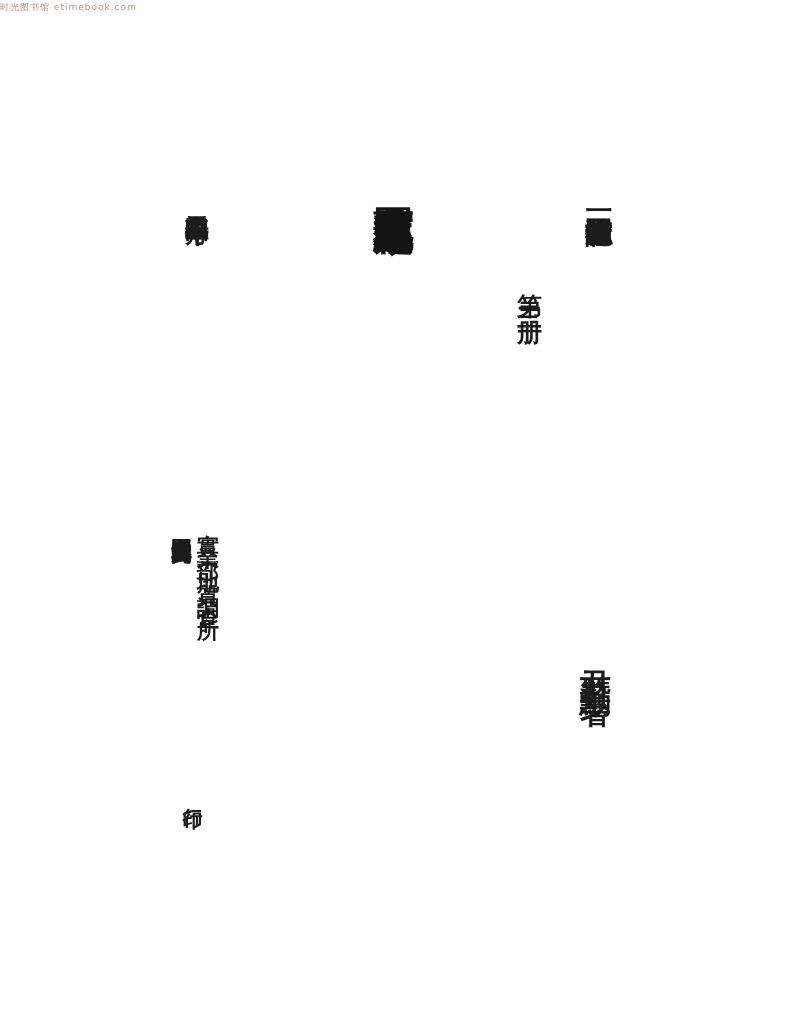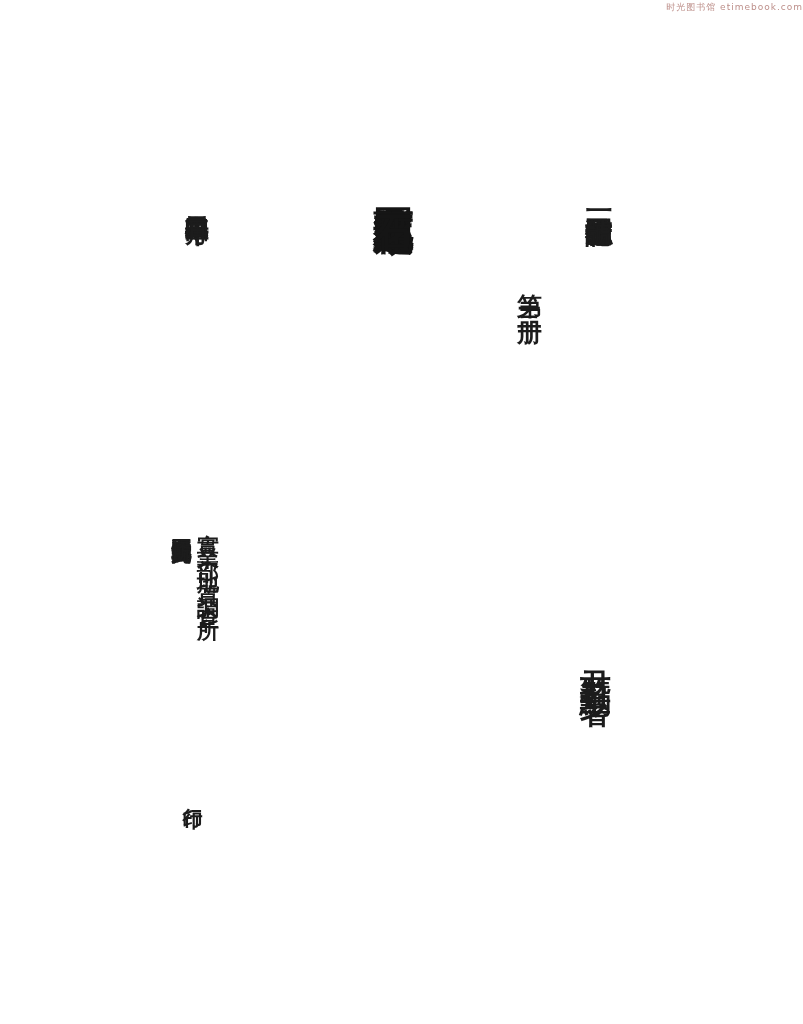--- a/index.html
+++ b/index.html
@@ -13,21 +13,21 @@
     height: 1024px;
     background: #ffffff;
     overflow: hidden;
     font-family: "Liberation Serif", "DejaVu Serif", serif;
   }
   .watermark {
     position: absolute;
     top: 1px;
     left: 0;
     width: 100%;
-    text-align: right;
+    text-align: left;
     font-size: 9px;
     letter-spacing: 1px;
     color: #bd8f8a;
     font-family: "DejaVu Sans", "Liberation Sans", sans-serif;
   }
   .vcol {
     position: absolute;
     writing-mode: vertical-rl;
     text-orientation: upright;
     white-space: nowrap;

